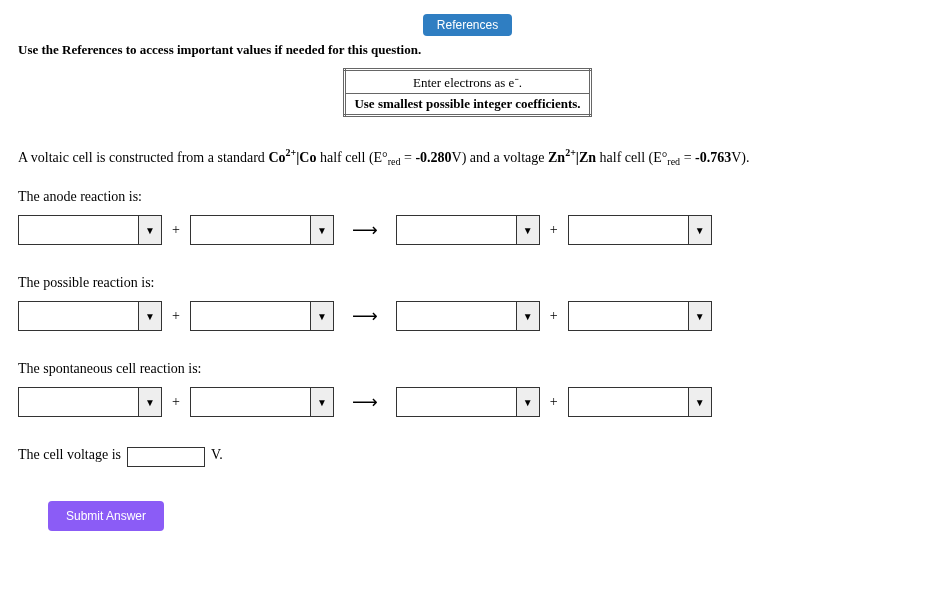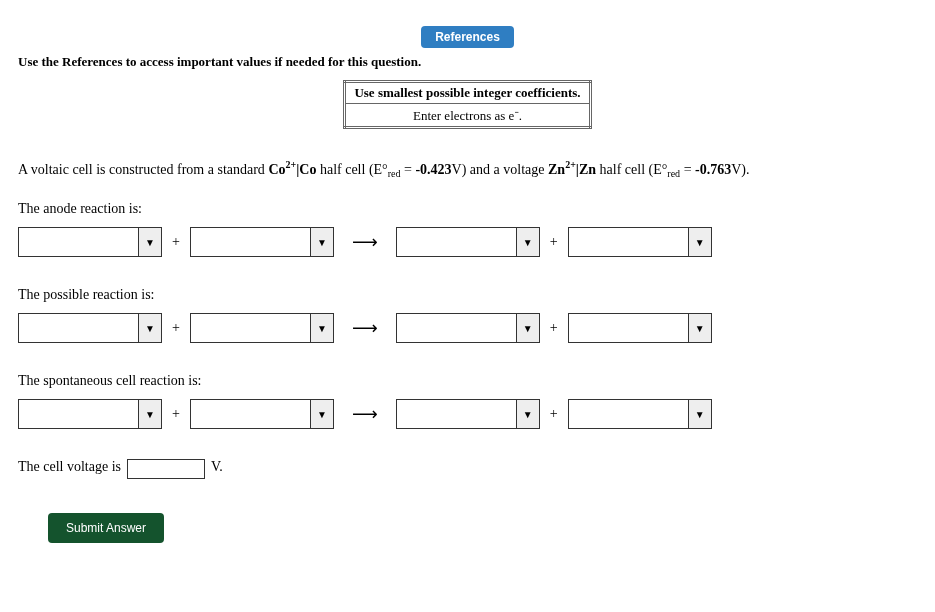--- a/index.html
+++ b/index.html
@@ -5,27 +5,27 @@
     body {
       font-family: "Times New Roman", serif;
       font-size: 14px;
       margin: 0;
       padding: 10px 18px;
       color: #000;
     }
     .references-btn {
       background: #2f7ec2;
       color: #fff;
-      font-weight: bold;
+      font-weight: normal;
       font-size: 12px;
       border: none;
       border-radius: 4px;
       padding: 4px 14px;
       display: block;
-      margin: 16px auto 6px;
+      margin: 4px auto 6px;
       cursor: pointer;
       font-family: Arial, sans-serif;
     }
     .sub-line {
       font-weight: bold;
       font-size: 13px;
       margin-bottom: 10px;
     }
     .instructions-box {
       margin: 0 auto 30px;
@@ -91,21 +91,21 @@
     }
     .voltage-input {
       width: 78px;
       height: 20px;
       border: 1px solid #333;
       padding: 1px 3px;
       font-size: 13px;
       box-sizing: border-box;
     }
     .submit-btn {
-      background: #14532d;
+      background: #8b5cf6;
       color: #fff;
       border: none;
       border-radius: 4px;
       padding: 8px 18px;
       font-size: 12px;
       font-family: Arial, sans-serif;
       cursor: pointer;
       margin-left: 30px;
     }
     sup { font-size: 10px; }
@@ -115,30 +115,30 @@
 <body>
 
 
 
 <button class="references-btn">References</button>
 <div class="sub-line">Use the References to access important values if needed for this question.</div>
 
 <table class="instructions-box">
   <tbody>
       <tr>
-        <td style="font-weight:bold">Use smallest possible integer coefficients.</td>
+        <td>Enter electrons as e⁻.</td>
       </tr>
   <tr>
-        <td>Enter electrons as e⁻.</td>
+        <td style="font-weight:bold">Use smallest possible integer coefficients.</td>
       </tr>
 </tbody>
   </table>
 
 <div class="question-text">
-  <span>A voltaic cell is constructed from a standard </span><b><span>Co</span><sup>2+</sup><span>|</span><span>Co</span></b><span> half cell (E°</span><sub>red</sub><span> = </span><b>-0.423</b><span>V) and a voltage </span><b><span>Zn</span><sup>2+</sup><span>|</span><span>Zn</span></b><span> half cell (E°</span><sub>red</sub><span> = </span><b>-0.763</b><span>V).</span>
+  <span>A voltaic cell is constructed from a standard </span><b><span>Co</span><sup>2+</sup><span>|</span><span>Co</span></b><span> half cell (E°</span><sub>red</sub><span> = </span><b>-0.280</b><span>V) and a voltage </span><b><span>Zn</span><sup>2+</sup><span>|</span><span>Zn</span></b><span> half cell (E°</span><sub>red</sub><span> = </span><b>-0.763</b><span>V).</span>
 </div>
 
 
 <div class="section-label">The anode reaction is:</div>
 <div class="reaction-row">
   <div class="input-group">
     <input class="coef-input" style="">
     <div class="dropdown-btn">
         <span>▼</span>
       </div>

